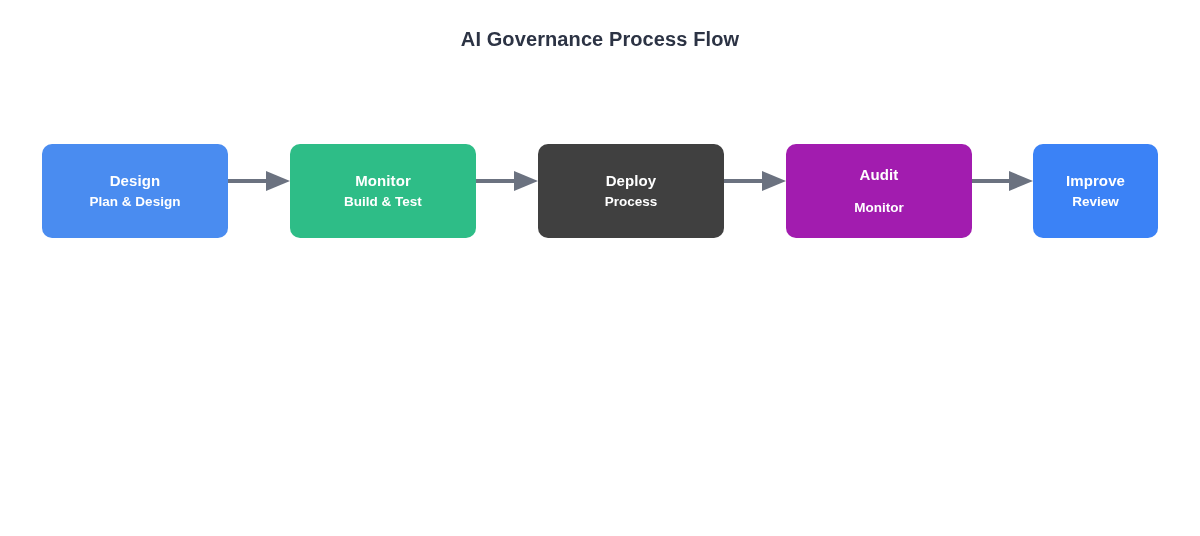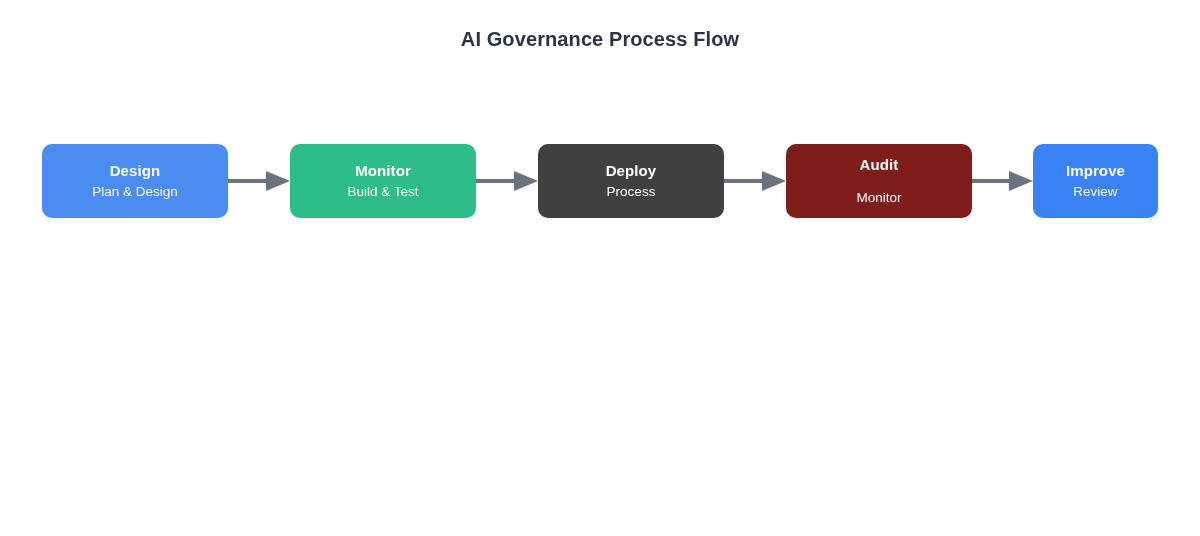--- a/index.html
+++ b/index.html
@@ -39,42 +39,42 @@
     position: absolute;
     top: 144px;
     left: 0;
     width: 1200px;
     height: 76px;
   }
 
   .flow-node {
     position: absolute;
     top: 0;
-    height: 74px;
+    height: 94px;
     border-radius: 10px;
     display: flex;
     flex-direction: column;
     align-items: center;
     justify-content: center;
     box-sizing: border-box;
     color: #ffffff;
     user-select: none;
   }
 
   .flow-node .node-title {
     font-size: 15px;
     font-weight: bold;
     line-height: 19px;
     color: #ffffff;
     letter-spacing: 0.1px;
   }
 
   .flow-node .node-subtitle {
     font-size: 13.5px;
-    font-weight: normal;
+    font-weight: bold;
     line-height: 18px;
     margin-top: 3px;
     color: #ffffff;
   }
 
   .flow-arrow {
     position: absolute;
     height: 22px;
     top: 26px;
   }
@@ -105,21 +105,21 @@
         <div class="node-subtitle">Plan &amp; Design</div>
       </div>
       <div class="flow-node" style="left: 290px; width: 186px; background: rgb(46, 189, 135);">
         <div class="node-title">Monitor</div>
         <div class="node-subtitle">Build &amp; Test</div>
       </div>
       <div class="flow-node" style="left: 538px; width: 186px; background: #404040;">
         <div class="node-title">Deploy</div>
         <div class="node-subtitle">Process</div>
       </div>
-      <div class="flow-node" style="left: 786px; width: 186px; background: #7f1d1d; gap: 12px;">
+      <div class="flow-node" style="left: 786px; width: 186px; background: #a21caf; gap: 12px;">
         <div class="node-title">Audit</div>
         <div class="node-subtitle">Monitor</div>
       </div>
       <div class="flow-node" style="left: 1033px; width: 125px; background: #3b82f6; text-align: center;">
         <div class="node-title">Improve</div>
         <div class="node-subtitle">Review</div>
       </div>
       <div class="flow-arrow" style="left: 228px; width: 62px;">
         <svg width="62" height="22" viewBox="0 0 62 22">
           <rect x="0" y="9" width="40" height="4" fill="#6b7280"></rect>

